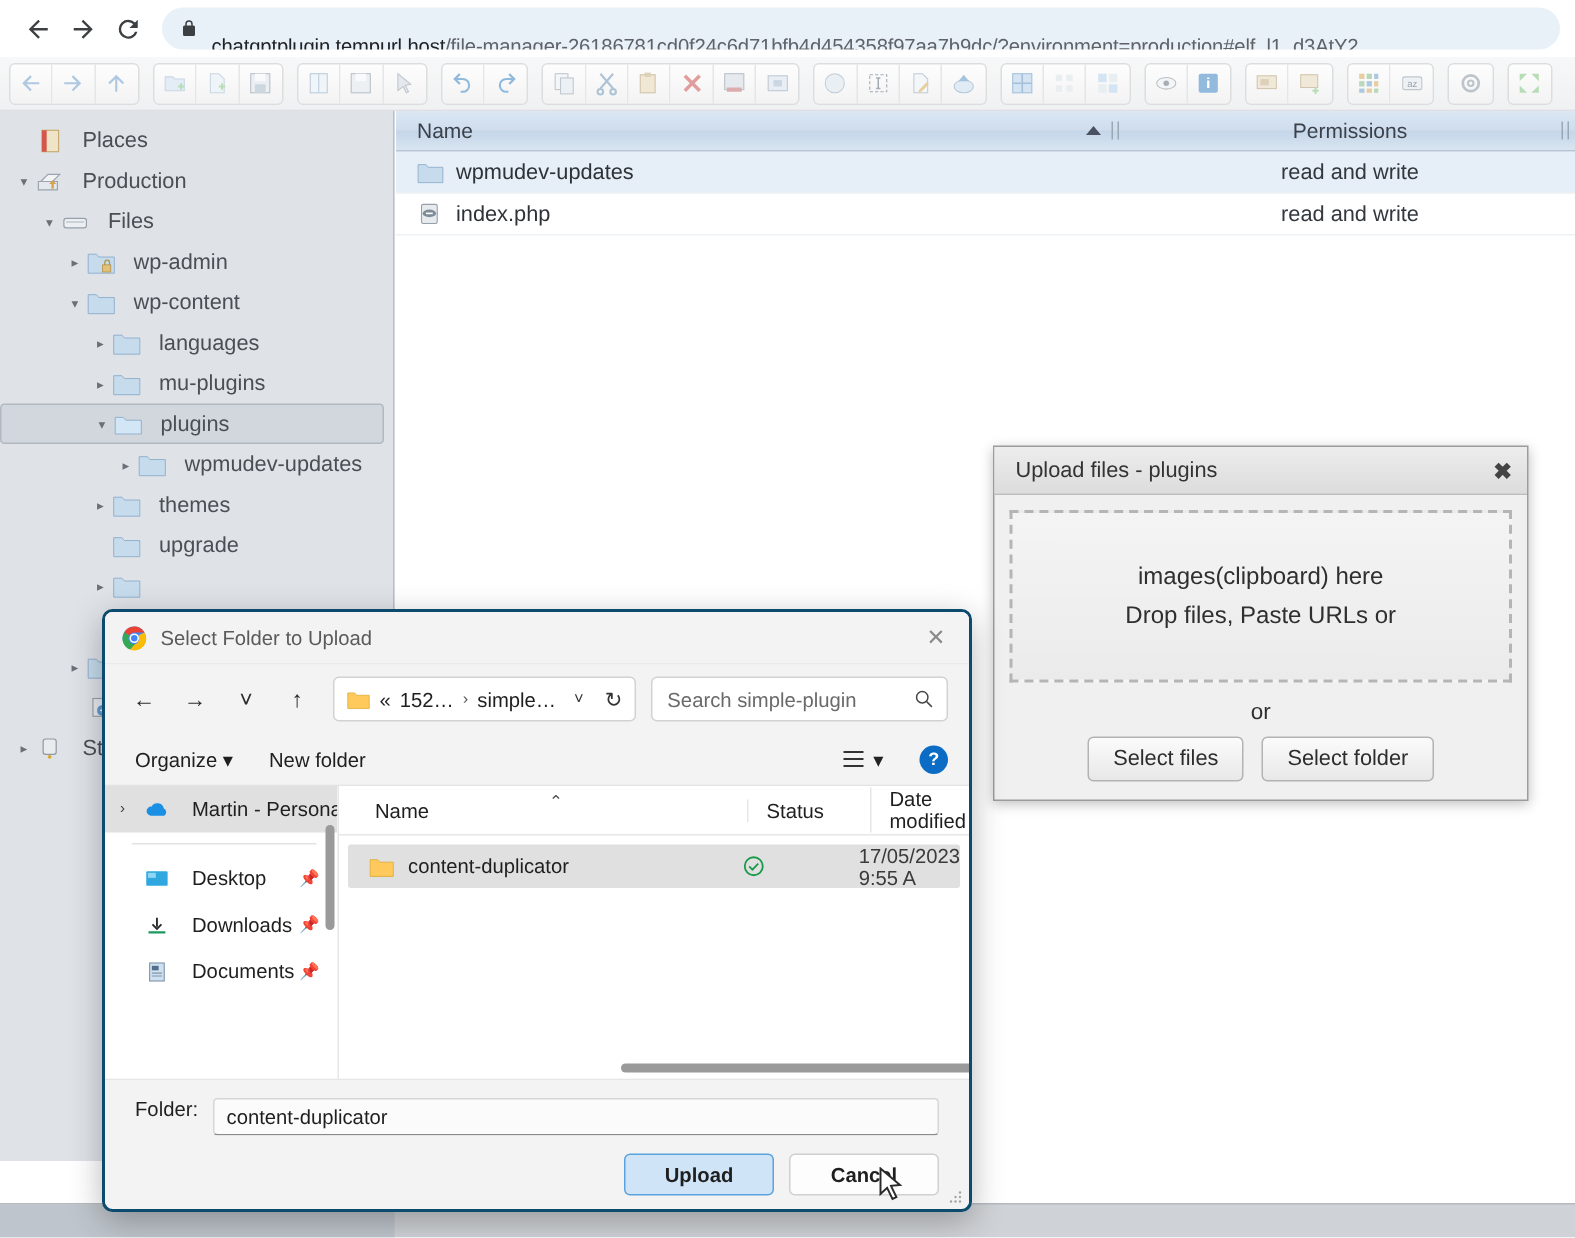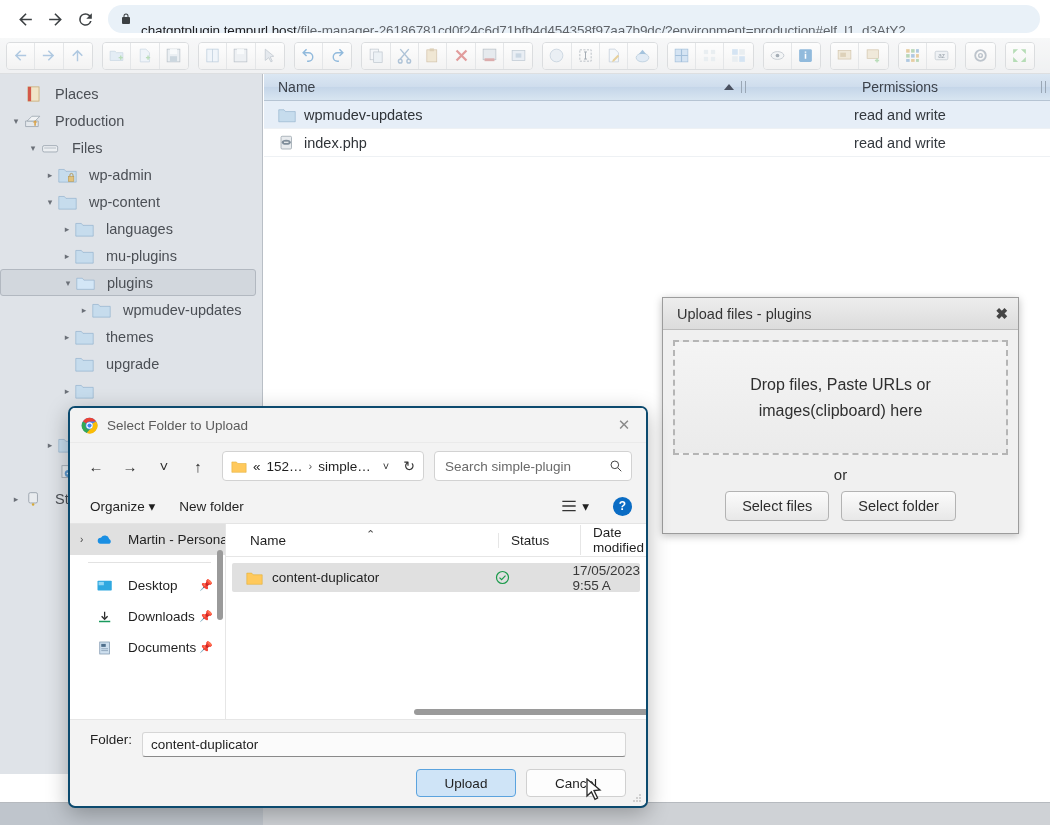--- a/index.html
+++ b/index.html
@@ -444,20 +444,21 @@
   }
   .w-btn {
     width: 100px; height: 28px;
     display: flex; align-items: center; justify-content: center;
     font-size: 13.5px;
     color: #1f1f1f;
     background: #fdfdfd;
     border: 1px solid #d0d0d0;
     border-radius: 4px;
     box-sizing: border-box;
+    font-weight: bold;
   }
   .w-btn.primary {
     background: #cfe4f7;
     border: 1px solid #5ba3de;
   }
   .resize-grip {
     position: absolute;
     right: 4px; bottom: 3px;
     width: 10px; height: 10px;
     color: #9a9a9a;
@@ -940,22 +941,22 @@
   </div>
 
   <div class="upload-dlg">
     <div class="ud-title">
       <span>Upload files - plugins</span>
       <span class="ud-close">✖</span>
     </div>
     <div class="ud-body">
       <div class="dropzone">
         <div>
+          <div>images(clipboard) here</div>
           <div>Drop files, Paste URLs or</div>
-          <div>images(clipboard) here</div>
         </div>
       </div>
       <div class="ud-or">or</div>
       <div class="ud-btns">
         <div class="ud-btn">Select files</div>
         <div class="ud-btn">Select folder</div>
       </div>
     </div>
   </div>
 

